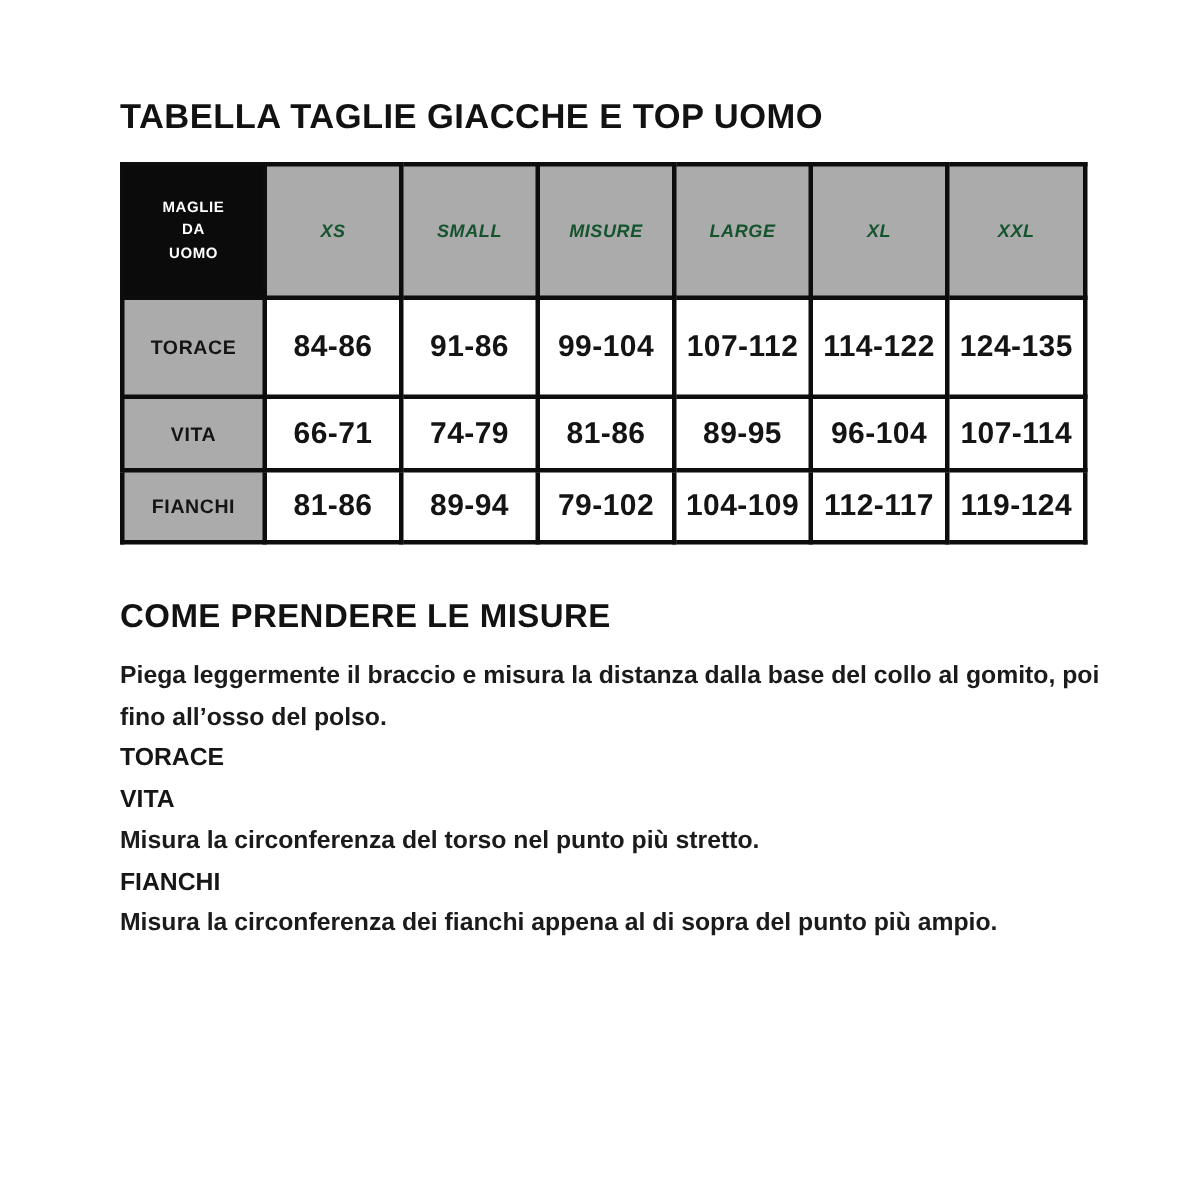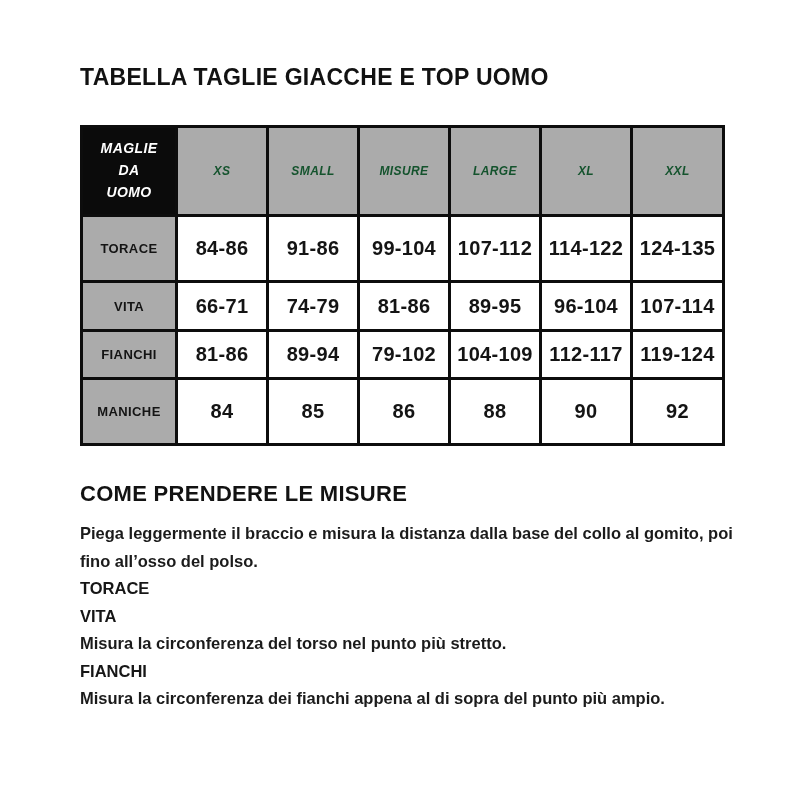--- a/index.html
+++ b/index.html
@@ -15,21 +15,21 @@
     box-sizing: border-box;
     padding: 64px 65px 0 80px;
     overflow: hidden;
     font-family: "Liberation Sans", sans-serif;
     color: #121212;
   }
   .page-title {
     font-size: 23px;
     font-weight: 700;
     letter-spacing: 0.3px;
-    margin: 0 0 34px 0;
+    margin: 0 0 17px 0;
     color: #121212;
   }
   table.size-table {
     border-collapse: collapse;
     table-layout: fixed;
     width: 642px;
   }
   table.size-table th,
   table.size-table td {
     border: 3px solid #0d0d0d;
@@ -39,25 +39,24 @@
     font-weight: 700;
   }
   table.size-table thead tr { height: 89px; }
   table.size-table tbody tr:nth-child(1) { height: 66px; }
   table.size-table tbody tr:nth-child(2) { height: 49px; }
   table.size-table tbody tr:nth-child(3) { height: 48px; }
   table.size-table tbody tr:nth-child(4) { height: 66px; }
   th.corner-cell {
     background: #0b0b0b;
     color: #ffffff;
-    font-size: 14px;
+    font-size: 10px;
     line-height: 1.55;
     white-space: pre-line;
     letter-spacing: 0.4px;
-    font-style: italic;
   }
   th.size-col-cell {
     background: #ababab;
     color: #14532d;
     font-size: 12px;
     letter-spacing: 0.4px;
     font-style: italic;
   }
   th.row-label-cell {
     background: #ababab;
@@ -145,29 +144,20 @@
         </tr>
         <tr>
           <th class="row-label-cell">FIANCHI</th>
           <td class="value-cell">81-86</td>
           <td class="value-cell">89-94</td>
           <td class="value-cell">79-102</td>
           <td class="value-cell">104-109</td>
           <td class="value-cell">112-117</td>
           <td class="value-cell">119-124</td>
         </tr>
-        <tr>
-          <th class="row-label-cell">MANICHE</th>
-          <td class="value-cell">84</td>
-          <td class="value-cell">85</td>
-          <td class="value-cell">86</td>
-          <td class="value-cell">88</td>
-          <td class="value-cell">90</td>
-          <td class="value-cell">92</td>
-        </tr>
       </tbody>
   </table>
 
   <h2 class="instructions-title">COME PRENDERE LE MISURE</h2>
 
   <div id="sections">
       <p class="measure-text">Piega leggermente il braccio e misura la distanza dalla base del collo al gomito, poi fino all’osso del polso.</p>
       <h3 class="measure-heading">TORACE</h3>
       <h3 class="measure-heading">VITA</h3>
       <p class="measure-text">Misura la circonferenza del torso nel punto più stretto.</p>

